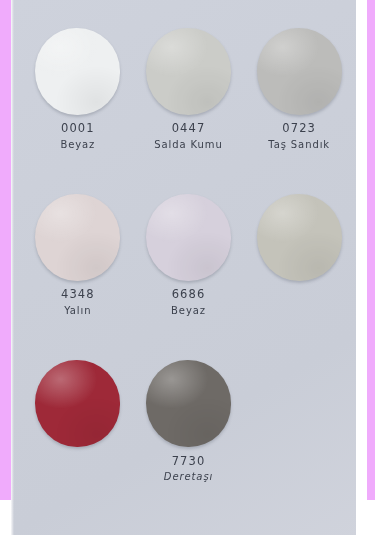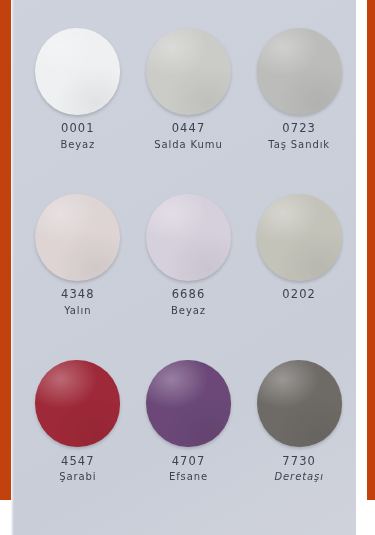--- a/index.html
+++ b/index.html
@@ -10,21 +10,21 @@
     width: 375px;
     height: 535px;
     background: #ffffff;
     font-family: "DejaVu Sans", sans-serif;
     overflow: hidden;
   }
   #chart-area {
     position: relative;
     width: 375px;
     height: 500px;
-    background: #c2410c;
+    background: #f0abfc;
     display: flex;
     justify-content: center;
   }
   .card {
     position: relative;
     width: 356px;
     height: 535px;
     margin-left: 2px;
     background: linear-gradient(150deg, #ced2dc 0%, #cbcfd9 40%, #c9cdd7 72%, #d0d3dc 100%);
     box-sizing: border-box;
@@ -176,47 +176,31 @@
         </div>
       </div>
 
       <div class="cell">
         <div class="swatch-wrap">
           <div class="swatch" style="background-color: rgb(196, 195, 186);">
               <span class="gloss"></span>
             </div>
         </div>
         <div class="labels">
-          <div class="code" style="color: rgb(60, 65, 77);">0202</div>
         </div>
       </div>
 
       <div class="cell">
         <div class="swatch-wrap">
           <div class="swatch" style="background-color: rgb(158, 41, 56);">
               <span class="gloss"></span>
             </div>
         </div>
-        <div class="labels">
-          <div class="code" style="color: rgb(60, 65, 77);">4547</div>
-          <div class="cname" style="color: rgb(60, 65, 77);">Şarabi</div>
-        </div>
-      </div>
-
-      <div class="cell">
-        <div class="swatch-wrap">
-          <div class="swatch" style="background-color: rgb(107, 72, 120);">
-              <span class="gloss"></span>
-            </div>
-        </div>
-        <div class="labels">
-          <div class="code" style="color: rgb(60, 65, 77);">4707</div>
-          <div class="cname" style="color: rgb(60, 65, 77);">Efsane</div>
-        </div>
-      </div>
+      </div>
+
 
       <div class="cell">
         <div class="swatch-wrap">
           <div class="swatch" style="background-color: rgb(110, 106, 102);">
               <span class="gloss"></span>
             </div>
         </div>
         <div class="labels">
           <div class="code" style="color: rgb(60, 65, 77);">7730</div>
           <div class="cname" style="color: rgb(60, 65, 77); font-style: italic;">Deretaşı</div>

